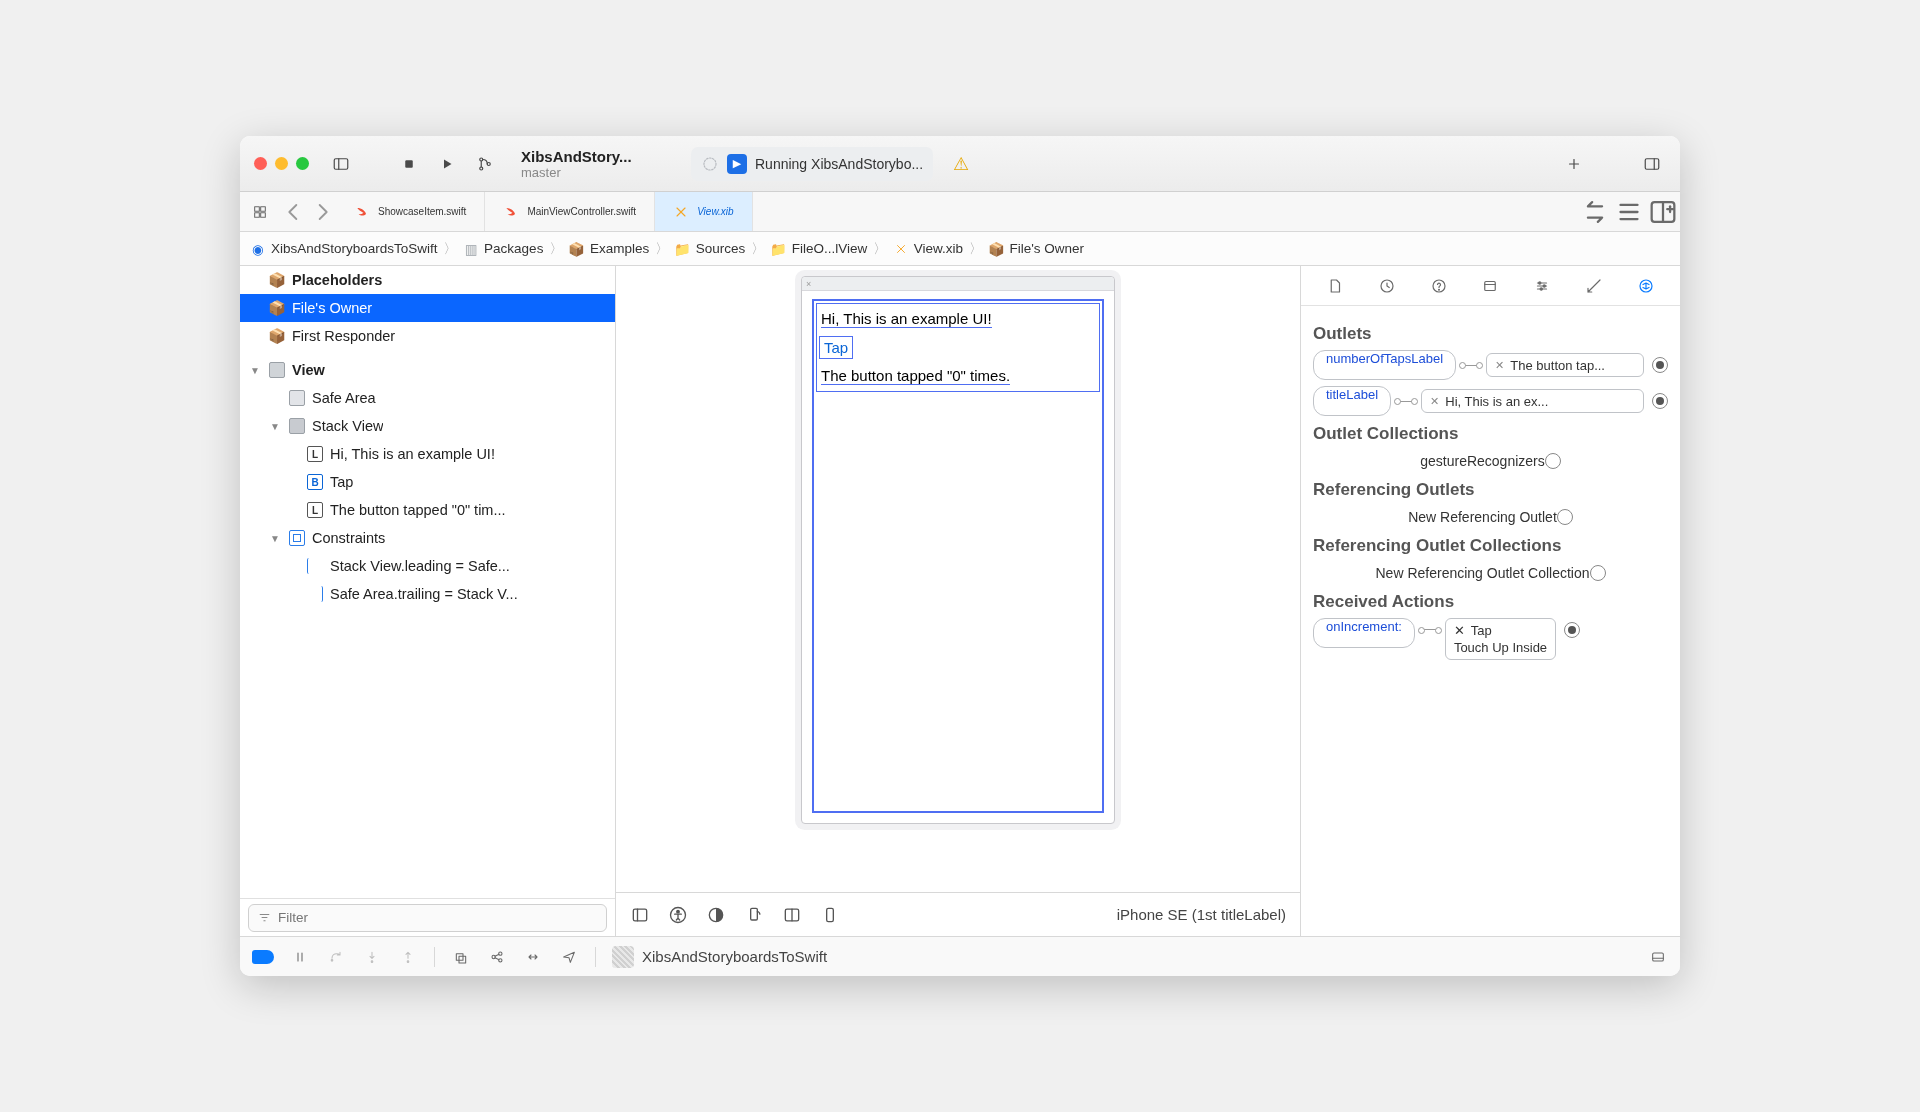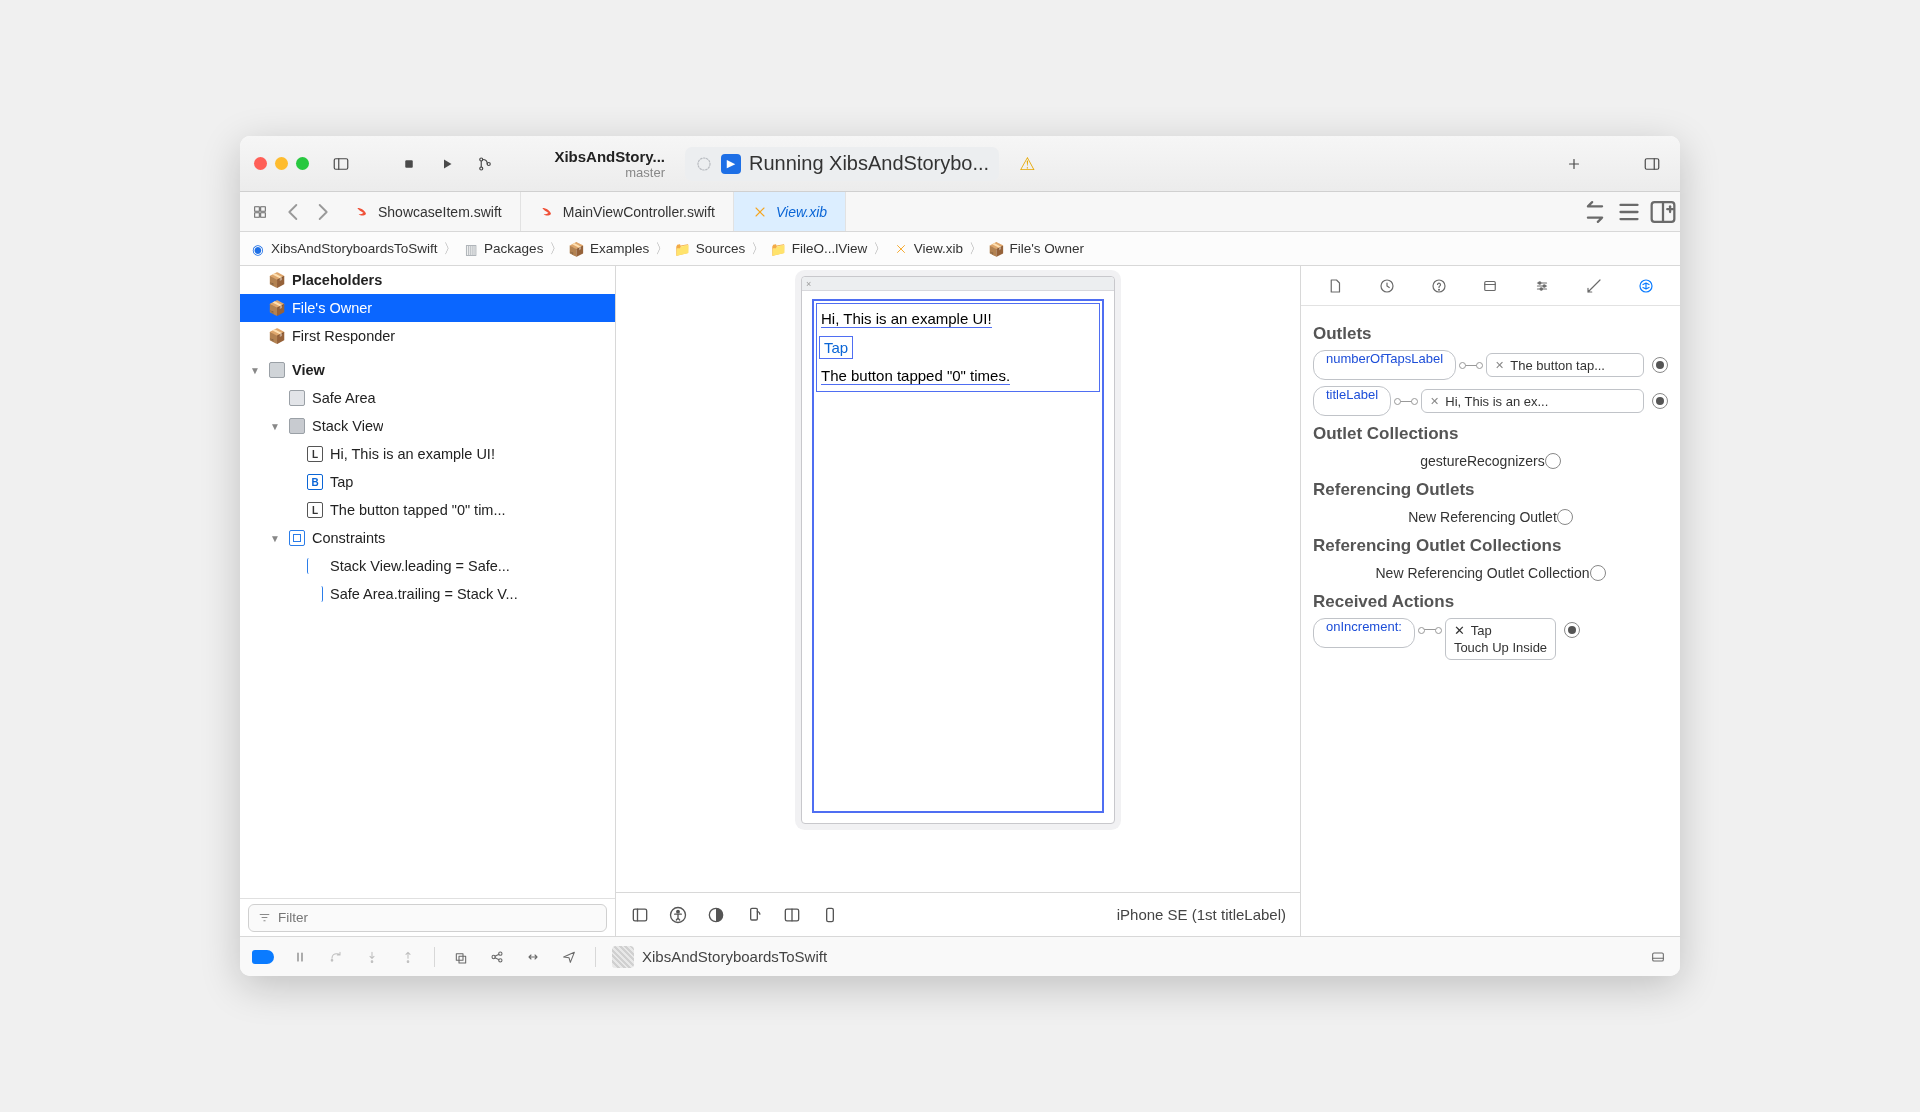--- a/index.html
+++ b/index.html
@@ -4,34 +4,34 @@
 <style>
 * { margin:0; padding:0; box-sizing:border-box; font-family:-apple-system,BlinkMacSystemFont,"Segoe UI",sans-serif; }
 body { width:1920px; height:1112px; background:#f0f0f0; display:flex; justify-content:center; align-items:center; }
 .window { width:1440px; height:840px; background:#fff; border-radius:10px; box-shadow:0 10px 40px rgba(0,0,0,0.2); display:flex; flex-direction:column; overflow:hidden; }
 .titlebar { height:56px; background:linear-gradient(#f6f6f6,#ececec); border-bottom:1px solid #d0d0d0; display:flex; align-items:center; padding:0 14px; gap:10px; }
 .traffic { display:flex; gap:8px; margin-right:8px; }
 .tl { width:13px; height:13px; border-radius:50%; }
 .tl.r{background:#ff5f57}.tl.y{background:#febc2e}.tl.g{background:#28c840}
 .tb-btn { width:28px; height:28px; display:flex; align-items:center; justify-content:center; color:#4a4a4a; border-radius:5px; }
 .tb-btn svg{width:18px;height:18px}
-.titlecol { display:flex; flex-direction:column; margin-left:6px; margin-right:10px; min-width:150px;text-align:right;}
+.titlecol { display:flex; flex-direction:column; margin-left:12px; margin-right:10px; min-width:150px;}
 .titlecol .t1{font-weight:600;font-size:15px;color:#222}
 .titlecol .t2{font-size:13px;color:#888}
 .runcap { flex:0 0 auto; display:flex; align-items:center; gap:8px; background:#eceef0; border-radius:7px; padding:4px 10px; height:34px; }
 .runcap .appico{width:20px;height:20px;background:#1d6fe6;border-radius:4px;display:flex;align-items:center;justify-content:center;color:#fff;font-size:11px}
-.runcap .txt{font-size:20px;color:#333}
+.runcap .txt{font-size:14px;color:#333}
 .warn{color:#e6a700;font-size:18px;margin-left:10px}
 .spacer{flex:1}
 .tabbar { height:40px; border-bottom:1px solid #d8d8d8; display:flex; align-items:stretch; background:#f7f7f7;}
 .tabbar .tb-ico{width:40px;display:flex;align-items:center;justify-content:center;color:#6a6a6a}
 .tabbar .tb-ico svg{width:16px;height:16px}
 .tabbar .nav{display:flex;align-items:center;gap:0}
 .tabbar .nav .arr{width:28px;display:flex;align-items:center;justify-content:center;color:#9a9a9a}
-.tab{display:flex;align-items:center;gap:8px;padding:0 18px;font-size:14px;color:#333;border-right:1px solid #e2e2e2}
+.tab{display:flex;align-items:center;gap:8px;padding:0 18px;font-size:10px;color:#333;border-right:1px solid #e2e2e2}
 .tab.active{background:#dceeff;color:#0a65d6;font-style:italic;font-weight:500}
 .tab .tico{width:16px;height:16px}
 .swift-ico{color:#f05138}
 .xib-ico{color:#f5a623}
 .tabbar .right{margin-left:auto;display:flex;align-items:center}
 .tabbar .right .ic{width:34px;display:flex;align-items:center;justify-content:center;color:#6a6a6a}
 .jumpbar{height:34px;border-bottom:1px solid #d8d8d8;display:flex;align-items:center;padding:0 10px;font-size:13.5px;color:#333;gap:4px;background:#fcfcfc}
 .jumpbar .jseg{display:flex;align-items:center;gap:5px;white-space:nowrap}
 .jumpbar .chev{color:#aaa;margin:0 2px}
 .jico{width:16px;height:16px;display:inline-flex;align-items:center;justify-content:center}

